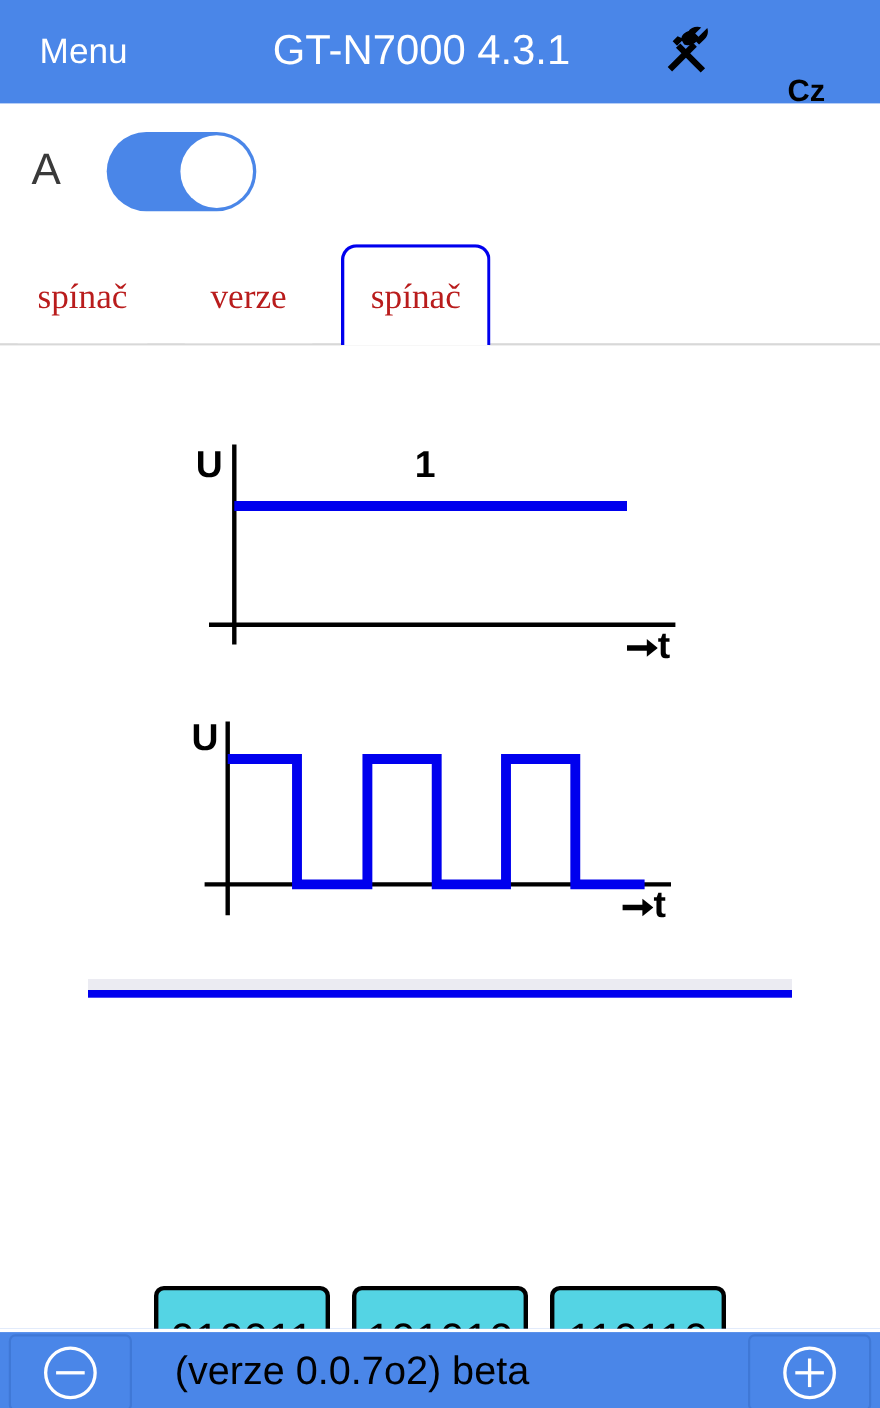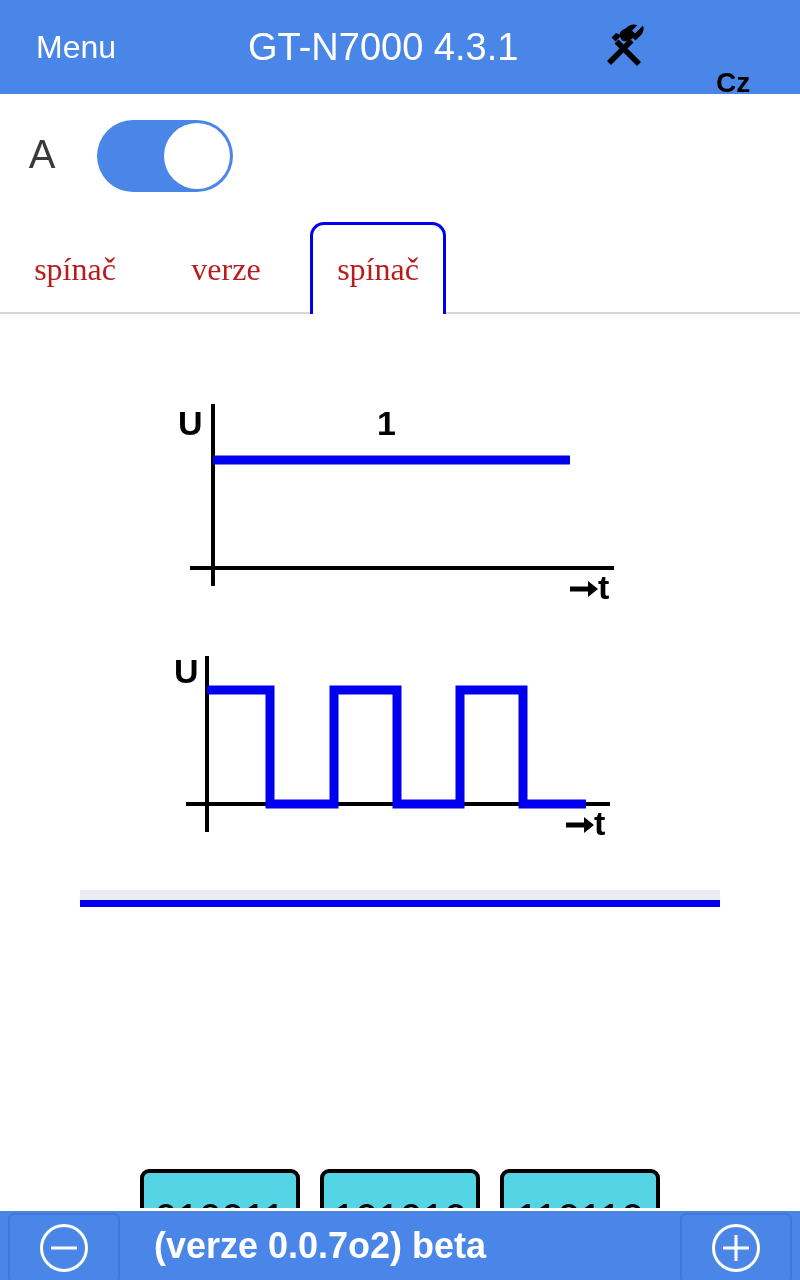--- a/index.html
+++ b/index.html
@@ -235,25 +235,24 @@
     width: 3px; height: 26px;
     background: #ffffff;
   }
   .bottom-version {
     position: absolute;
     left: 0; top: 0;
     width: 640px; height: 70px;
     display: flex;
     align-items: center;
     justify-content: center;
-    color: #ffffff;
+    color: #000000;
     font-size: 36px;
     white-space: nowrap;
     pointer-events: none;
-    font-weight: bold;
   }
 </style>
 </head>
 <body>
 
 <div id="app">
 
   <div class="topbar">
     <div class="topbar-menu">Menu</div>
     <div class="topbar-title">GT-N7000 4.3.1</div>

